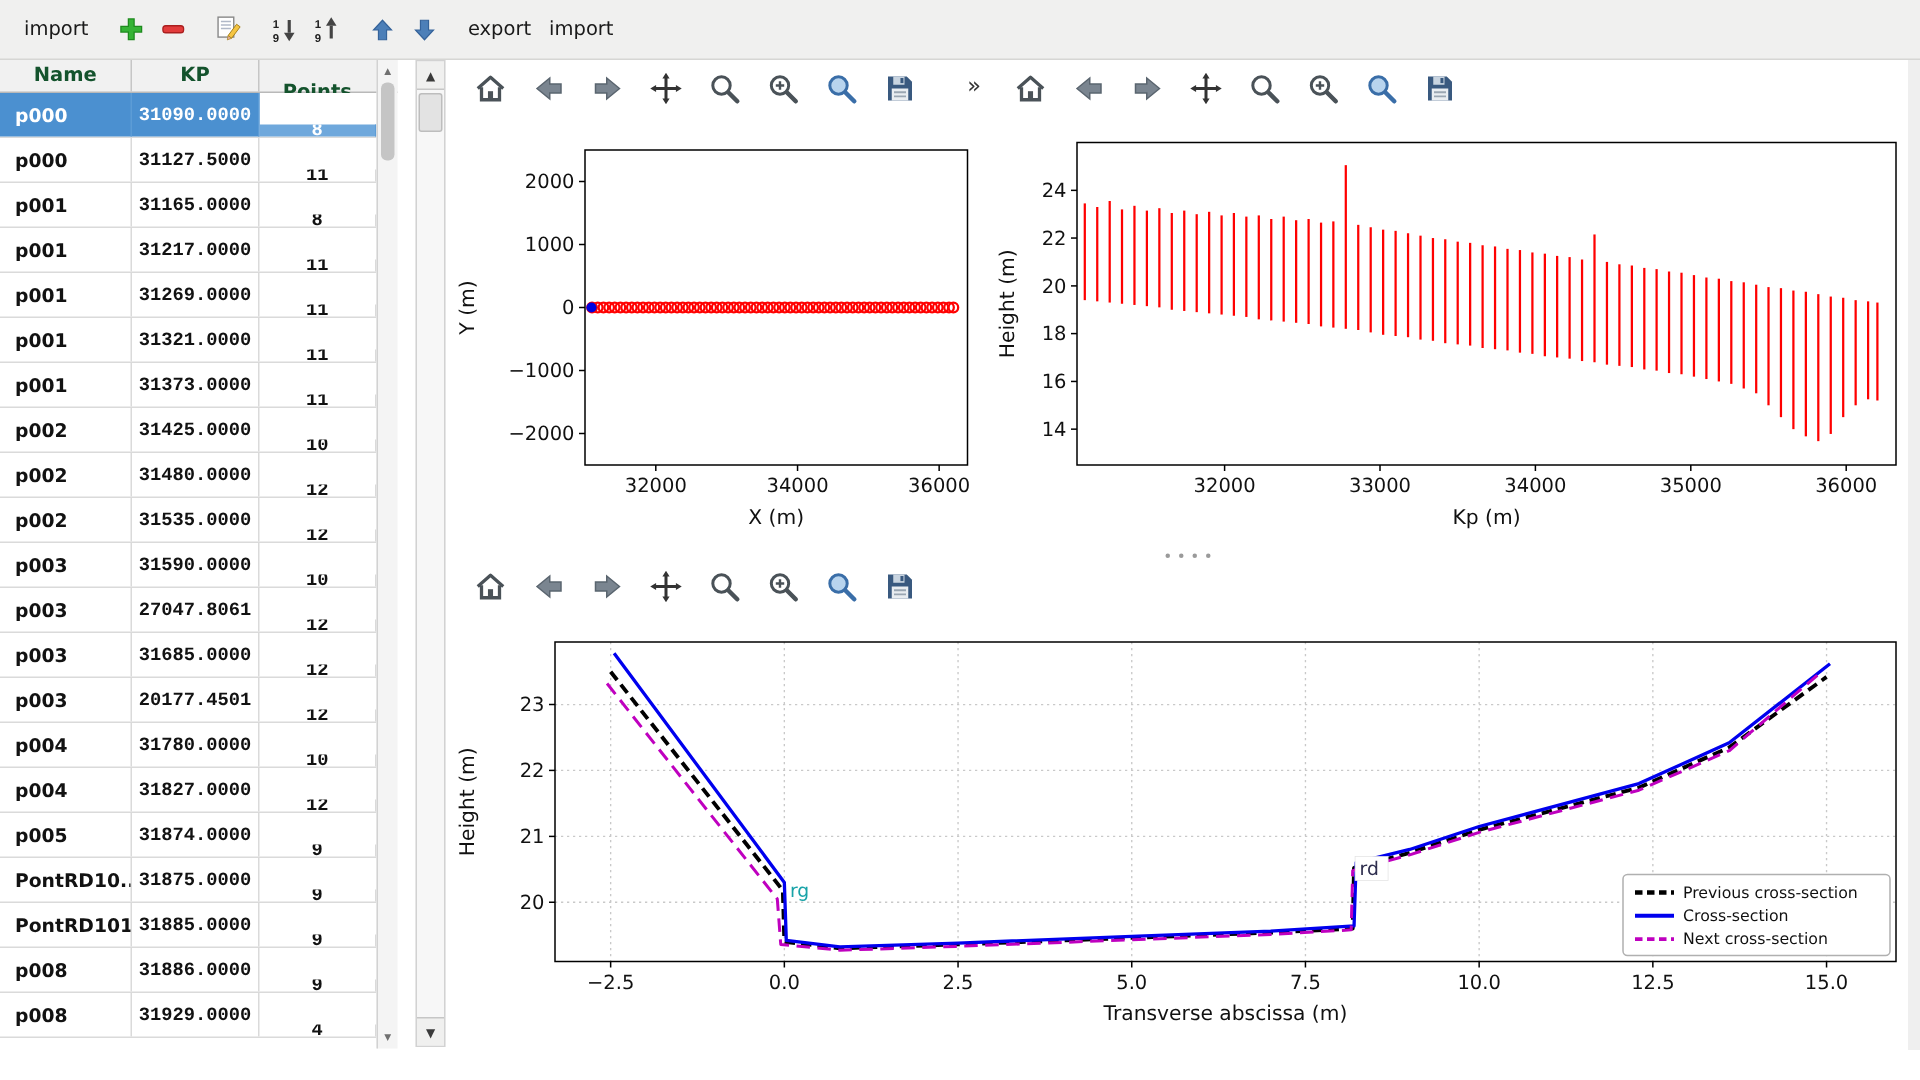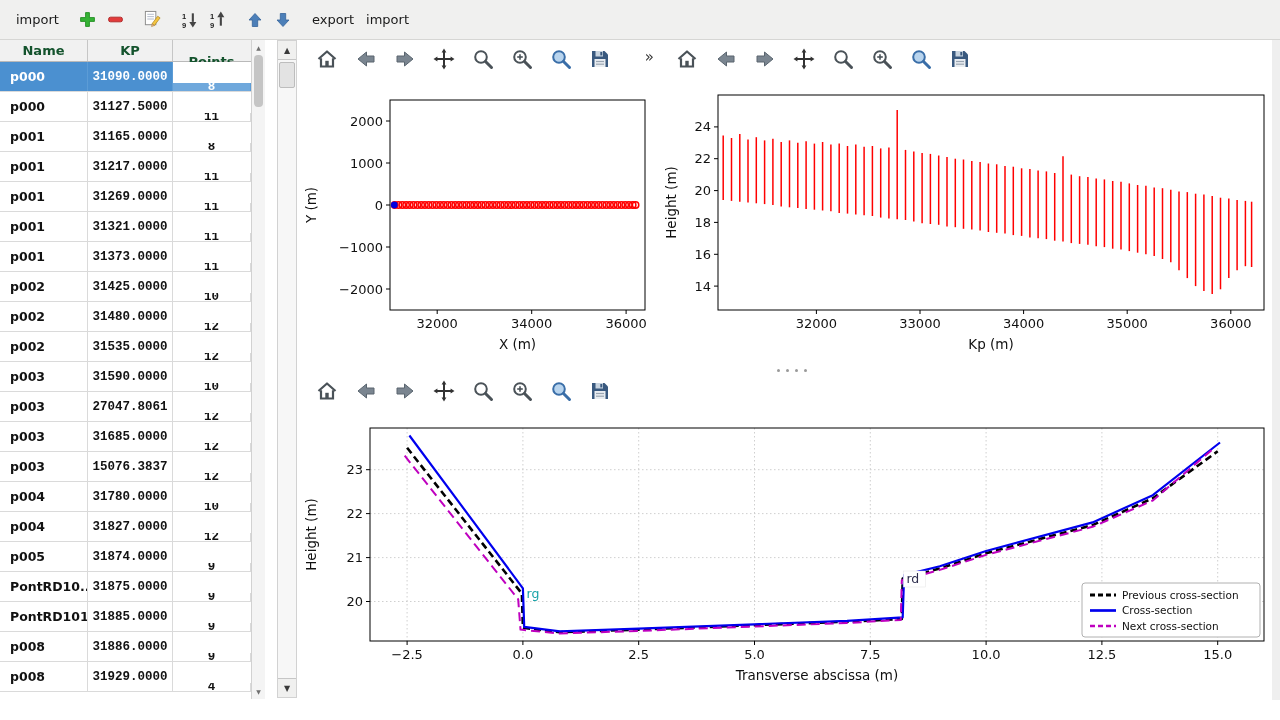--- a/index.html
+++ b/index.html
@@ -184,21 +184,21 @@
           <div class="tcell c-kp">27047.8061</div>
           <div class="tcell c-points">12</div>
         </div>
         <div class="trow">
           <div class="tcell c-name">p003</div>
           <div class="tcell c-kp">31685.0000</div>
           <div class="tcell c-points">12</div>
         </div>
         <div class="trow">
           <div class="tcell c-name">p003</div>
-          <div class="tcell c-kp">15076.3837</div>
+          <div class="tcell c-kp">20177.4501</div>
           <div class="tcell c-points">12</div>
         </div>
         <div class="trow">
           <div class="tcell c-name">p004</div>
           <div class="tcell c-kp">31780.0000</div>
           <div class="tcell c-points">10</div>
         </div>
         <div class="trow">
           <div class="tcell c-name">p004</div>
           <div class="tcell c-kp">31827.0000</div>

